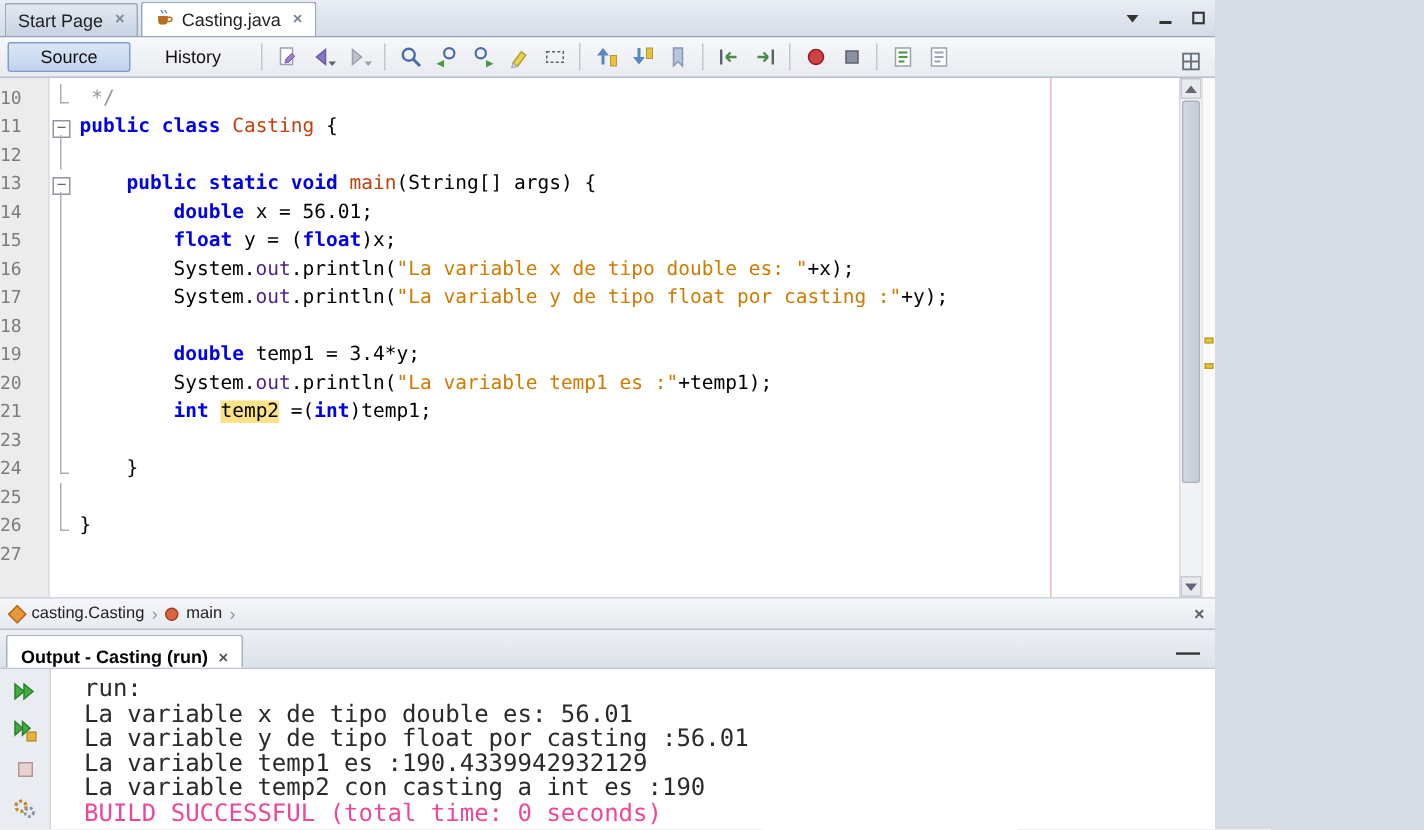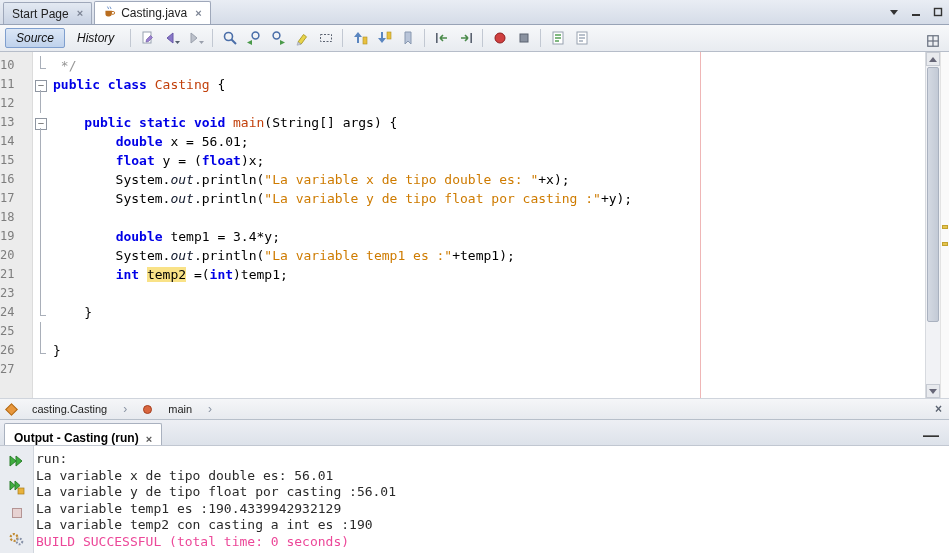--- a/index.html
+++ b/index.html
@@ -1,31 +1,31 @@
 <!DOCTYPE html>
 <html><head>
 <meta charset="utf-8">
 <style>
   * { box-sizing:border-box; margin:0; padding:0; }
   html,body { width:949px; height:553px; overflow:hidden; }
   body { font-family:"Liberation Sans", sans-serif; background:#d6dbe4; }
-  .window { width:949px; height:553px; display:flex; flex-direction:column; background:#eef0f4; }
+  .window { width:810px; height:553px; display:flex; flex-direction:column; background:#eef0f4; }
 
   
   .tabbar { height:25px; background:linear-gradient(#e9edf4,#d5dce8); border-bottom:1px solid #98a3b6; display:flex; align-items:flex-end; padding-left:3px; position:relative; flex:none; }
   .tab { height:22px; display:flex; align-items:center; gap:5px; padding:0 8px; font-size:12px; color:#222;
          border:1px solid #9fa8ba; border-bottom:none; background:linear-gradient(#e3e9f2,#c8d2e3); margin-right:2px; border-radius:2px 2px 0 0; cursor:default; }
   .tab.active { background:#fff; height:23px;margin-top:20px; }
   .tab .x { color:#7c8494; font-size:11px; font-weight:bold; margin-left:3px; line-height:1; }
   .tabctrls { position:absolute; right:4px; top:5px; display:flex; gap:8px; align-items:center; }
   .tabctrls span { width:14px; height:14px; display:flex; align-items:center; justify-content:center; color:#444; }
 
   
   .toolbar { height:27px; background:linear-gradient(#f7f8fa,#e8ebf0); border-bottom:1px solid #b6bdc9; display:flex; align-items:center; padding:0 5px; gap:1px; flex:none; position:relative; }
-  .tbtn { height:20px; padding:0 10px; font-size:12px; font-family:"Liberation Sans",sans-serif; border:1px solid transparent; background:transparent; color:#111; cursor:default;font-style:italic; }
+  .tbtn { height:20px; padding:0 21px; font-size:12px; font-family:"Liberation Sans",sans-serif; border:1px solid transparent; background:transparent; color:#111; cursor:default; }
   .tbtn.sel { background:linear-gradient(#dce7f6,#bfd2ec); border:1px solid #7f9fce; border-radius:2px; }
   .ibtn { width:23px; height:22px; display:flex; align-items:center; justify-content:center; border:1px solid transparent; background:transparent; cursor:default; }
   .tsep { width:1px; height:18px; background:#c2c8d2; margin:0 4px; flex:none; }
   .tb-right { position:absolute; right:5px; top:5px; }
 
   
   .editor { position:relative; height:346px; background:#fff; flex:none; overflow:hidden; }
   .gutter-strip { position:absolute; left:0; top:0; bottom:0; width:33px; background:#ececec; border-right:1px solid #dcdcdc; }
   .editor-lines { position:relative; padding-top:4px; }
   .crow { display:flex; height:19px; font-family:"DejaVu Sans Mono","Liberation Mono",monospace; font-size:13px; line-height:19px; white-space:pre; }
@@ -35,50 +35,50 @@
   .f-end::before { content:""; position:absolute; left:7px; top:0; height:12px; width:5px; border-left:1px solid #a9afb9; border-bottom:1px solid #a9afb9; }
   .f-box::before { content:"–"; position:absolute; left:2px; top:5px; width:10px; height:10px; border:1px solid #8f96a1; background:#fff; color:#333;
                    font:9px/8px "DejaVu Sans Mono",monospace; text-align:center; }
   .f-box::after { content:""; position:absolute; left:7px; top:15px; bottom:0; border-left:1px solid #a9afb9; }
   .ctext { flex:1; padding-left:4px; }
   .crow.cur .ctext { background:#e4edf8; }
   .tk-pln { color:#000; }
   .tk-kw { color:#0000e6; font-weight:bold; }
   .tk-str { color:#ce7b00; }
   .tk-com { color:#969696; }
-  .tk-fld { color:#0f172a; font-style:italic; }
+  .tk-fld { color:#4c1d95; }
   .tk-decl { color:#c2410c; font-weight:normal; }
   .tk-hl { background:#f9e287; }
   .margin-line { position:absolute; left:700px; top:0; bottom:0; width:1px; background:#efb6b6; z-index:3; pointer-events:none; }
   .vscroll { position:absolute; right:9px; top:0; bottom:0; width:15px; background:#f1f2f5; border-left:1px solid #d7dadf; z-index:4; }
   .sarrow { position:absolute; left:0; width:14px; height:14px; display:flex; align-items:center; justify-content:center; background:#e8eaee; border:1px solid #c6cad2; }
   .sarrow.up { top:0; } .sarrow.dn { bottom:0; }
   .tri-up { width:0; height:0; border-left:4px solid transparent; border-right:4px solid transparent; border-bottom:5px solid #667; }
   .tri-dn { width:0; height:0; border-left:4px solid transparent; border-right:4px solid transparent; border-top:5px solid #667; }
   .sthumb { position:absolute; left:1px; top:15px; width:12px; height:255px; background:linear-gradient(90deg,#d4d9e2,#c3cad6); border:1px solid #a9b1bf; border-radius:2px; }
   .estripe { position:absolute; right:0; top:0; bottom:0; width:9px; background:#fafafa; border-left:1px solid #e3e3e3; z-index:4; }
   .emark { position:absolute; right:1px; width:6px; height:4px; background:#e5c44e; border:1px solid #c2a22e; }
 
   
-  .breadcrumb { height:22px; background:linear-gradient(#f5f6f8,#e7eaef); border-top:1px solid #cfd4dc; border-bottom:1px solid #b7bfca; display:flex; align-items:center; padding:0 7px; gap:16px; font-size:11px; color:#222; flex:none; }
+  .breadcrumb { height:22px; background:linear-gradient(#f5f6f8,#e7eaef); border-top:1px solid #cfd4dc; border-bottom:1px solid #b7bfca; display:flex; align-items:center; padding:0 7px; gap:5px; font-size:11px; color:#222; flex:none; }
   .bc-class { width:9px; height:9px; background:#e8973c; border:1px solid #b06c1c; transform:rotate(45deg); flex:none; }
   .bc-method { width:9px; height:9px; background:#d9663f; border:1px solid #a53f1f; border-radius:50%; flex:none; }
   .bc-sep { color:#8a93a3; font-size:12px; }
   .bc-x { margin-left:auto; color:#5b6370; font-weight:bold; font-size:12px; }
 
   
   .outbar { height:26px; background:linear-gradient(#edeff4,#dde2ea); border-bottom:1px solid #c1c7d1; display:flex; align-items:flex-end; padding-left:4px; position:relative; flex:none; }
   .outtab { height:22px; background:#fff; border:1px solid #a9b1bf; border-bottom:none; border-radius:2px 2px 0 0; display:flex; align-items:flex-end; padding:0 9px; font-size:12px; font-weight:bold; gap:7px; }
   .outtab .x { color:#555; font-size:11px; }
   .outmin { position:absolute; right:10px; top:7px; color:#333; font-weight:bold; }
   .output { flex:1; display:flex; background:#fff; min-height:0; }
   .out-tools { width:34px; background:#e9ecf1; border-right:1px solid #d1d6dd; display:flex; flex-direction:column; align-items:center; padding:5px 0 4px; gap:7px; flex:none; }
   .obtn { width:22px; height:20px; display:flex; align-items:center; justify-content:center; }
   .obtn.last { margin-top:auto; }
-  .out-text { flex:1; padding:5px 2px; font-family:"DejaVu Sans Mono","Liberation Mono",monospace; font-size:13px; line-height:16.5px; color:#2a2a2a; overflow:hidden; }
+  .out-text { flex:1; padding:5px 22px; font-family:"DejaVu Sans Mono","Liberation Mono",monospace; font-size:16px; line-height:16.5px; color:#2a2a2a; overflow:hidden; }
   .o-success { color:#ec4899; }
 </style>
 </head>
 <body>
 
 <div class="window">
 
   <div class="tabbar">
     <div class="tab">
       <span>Start Page</span>

